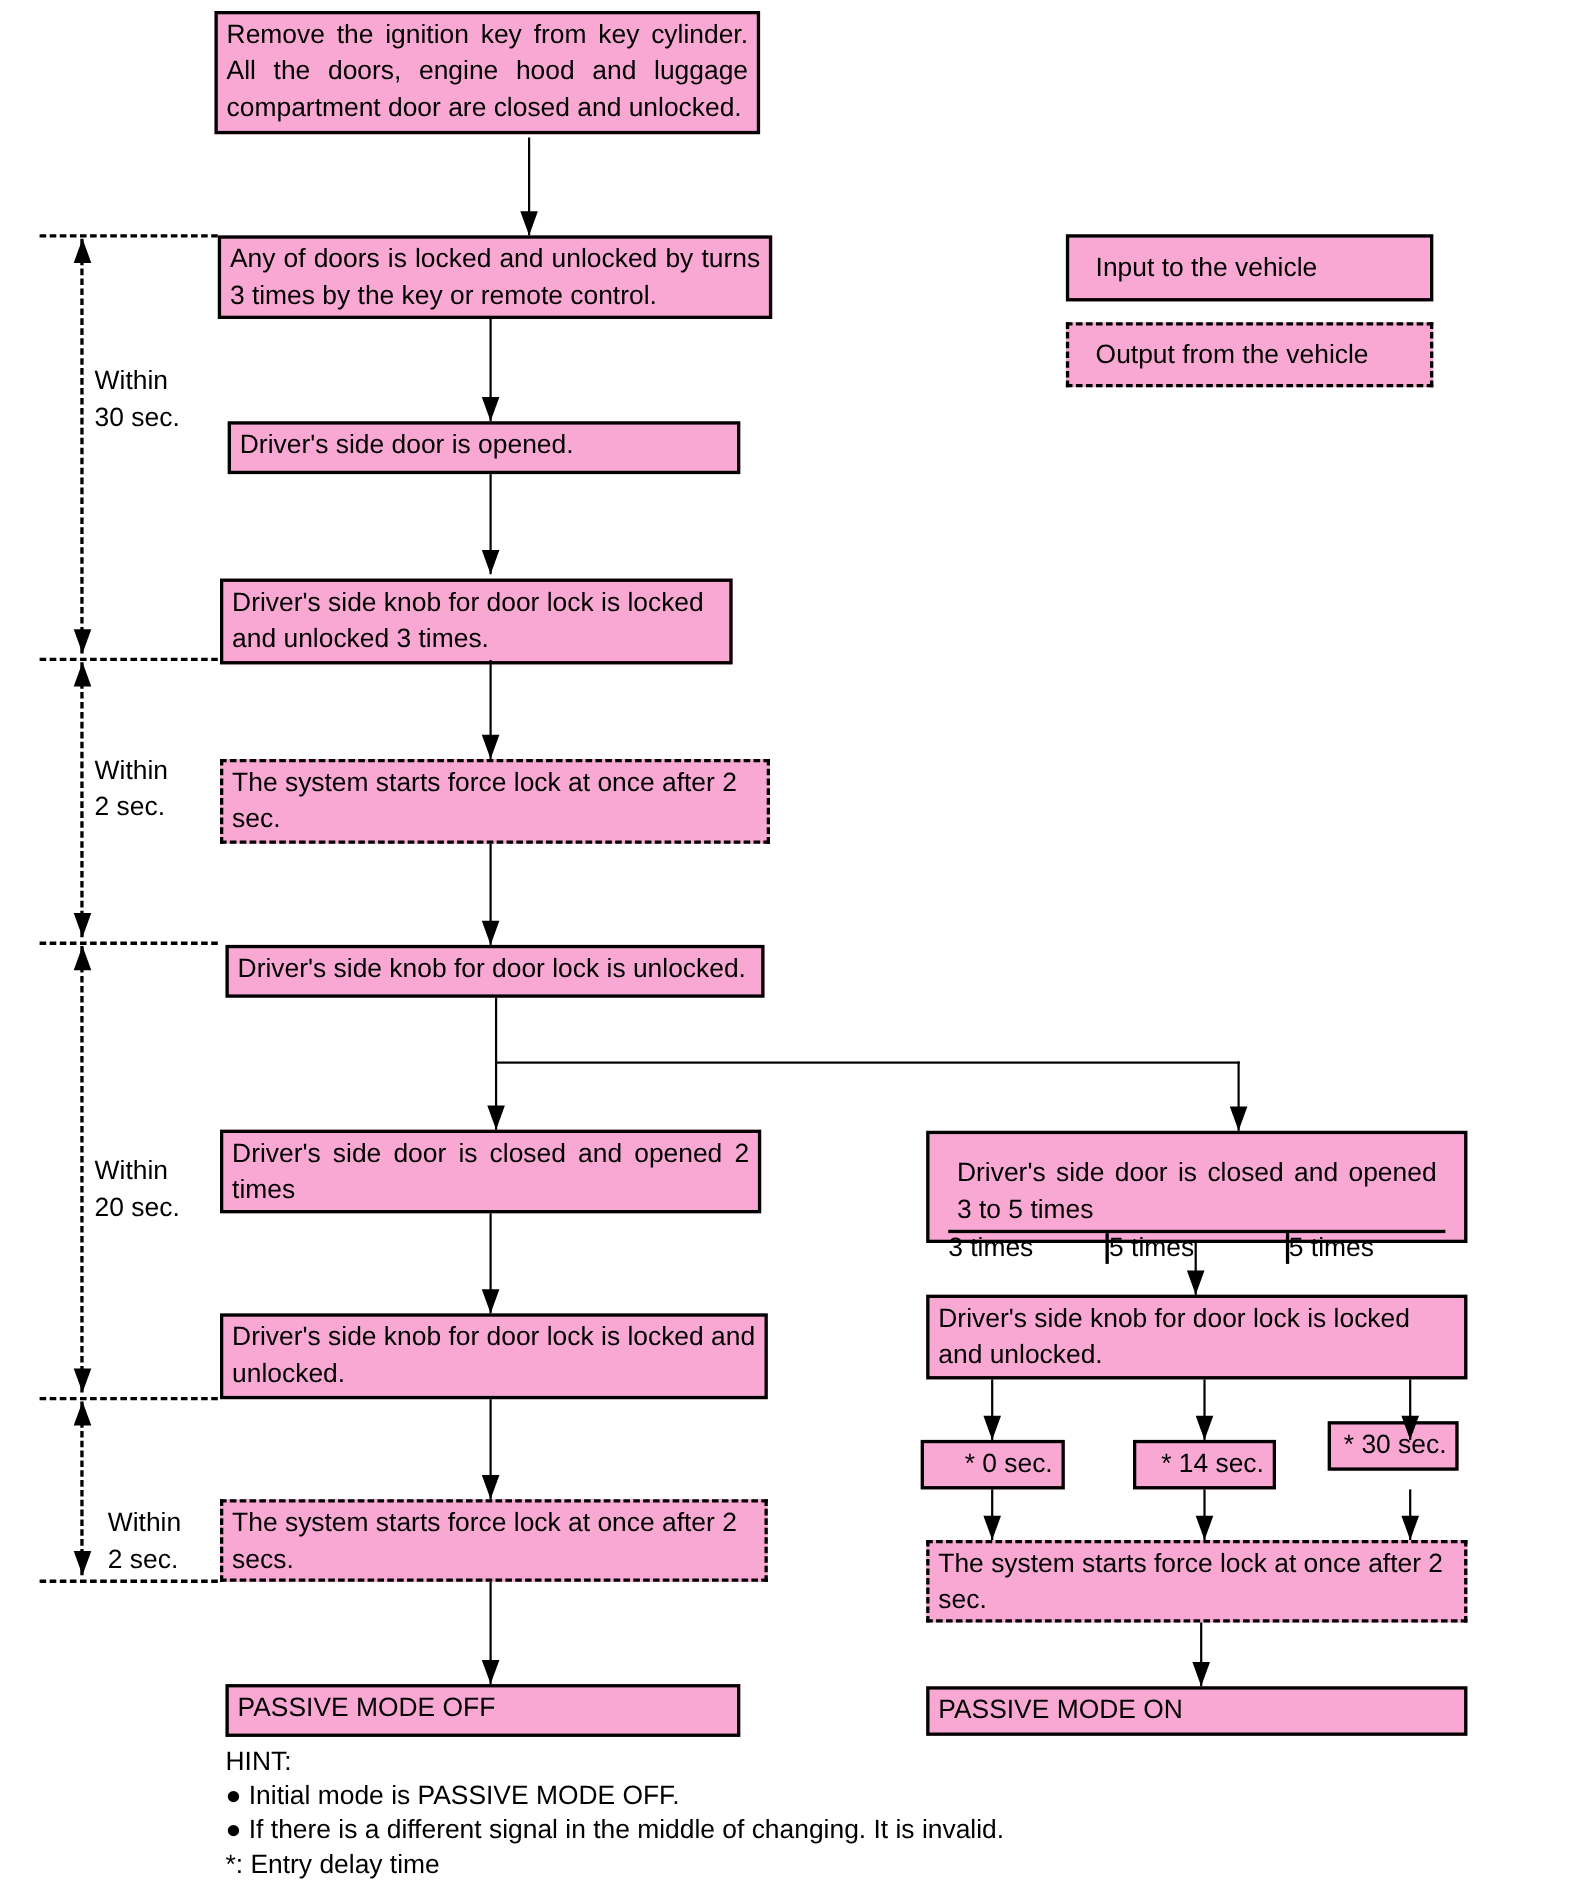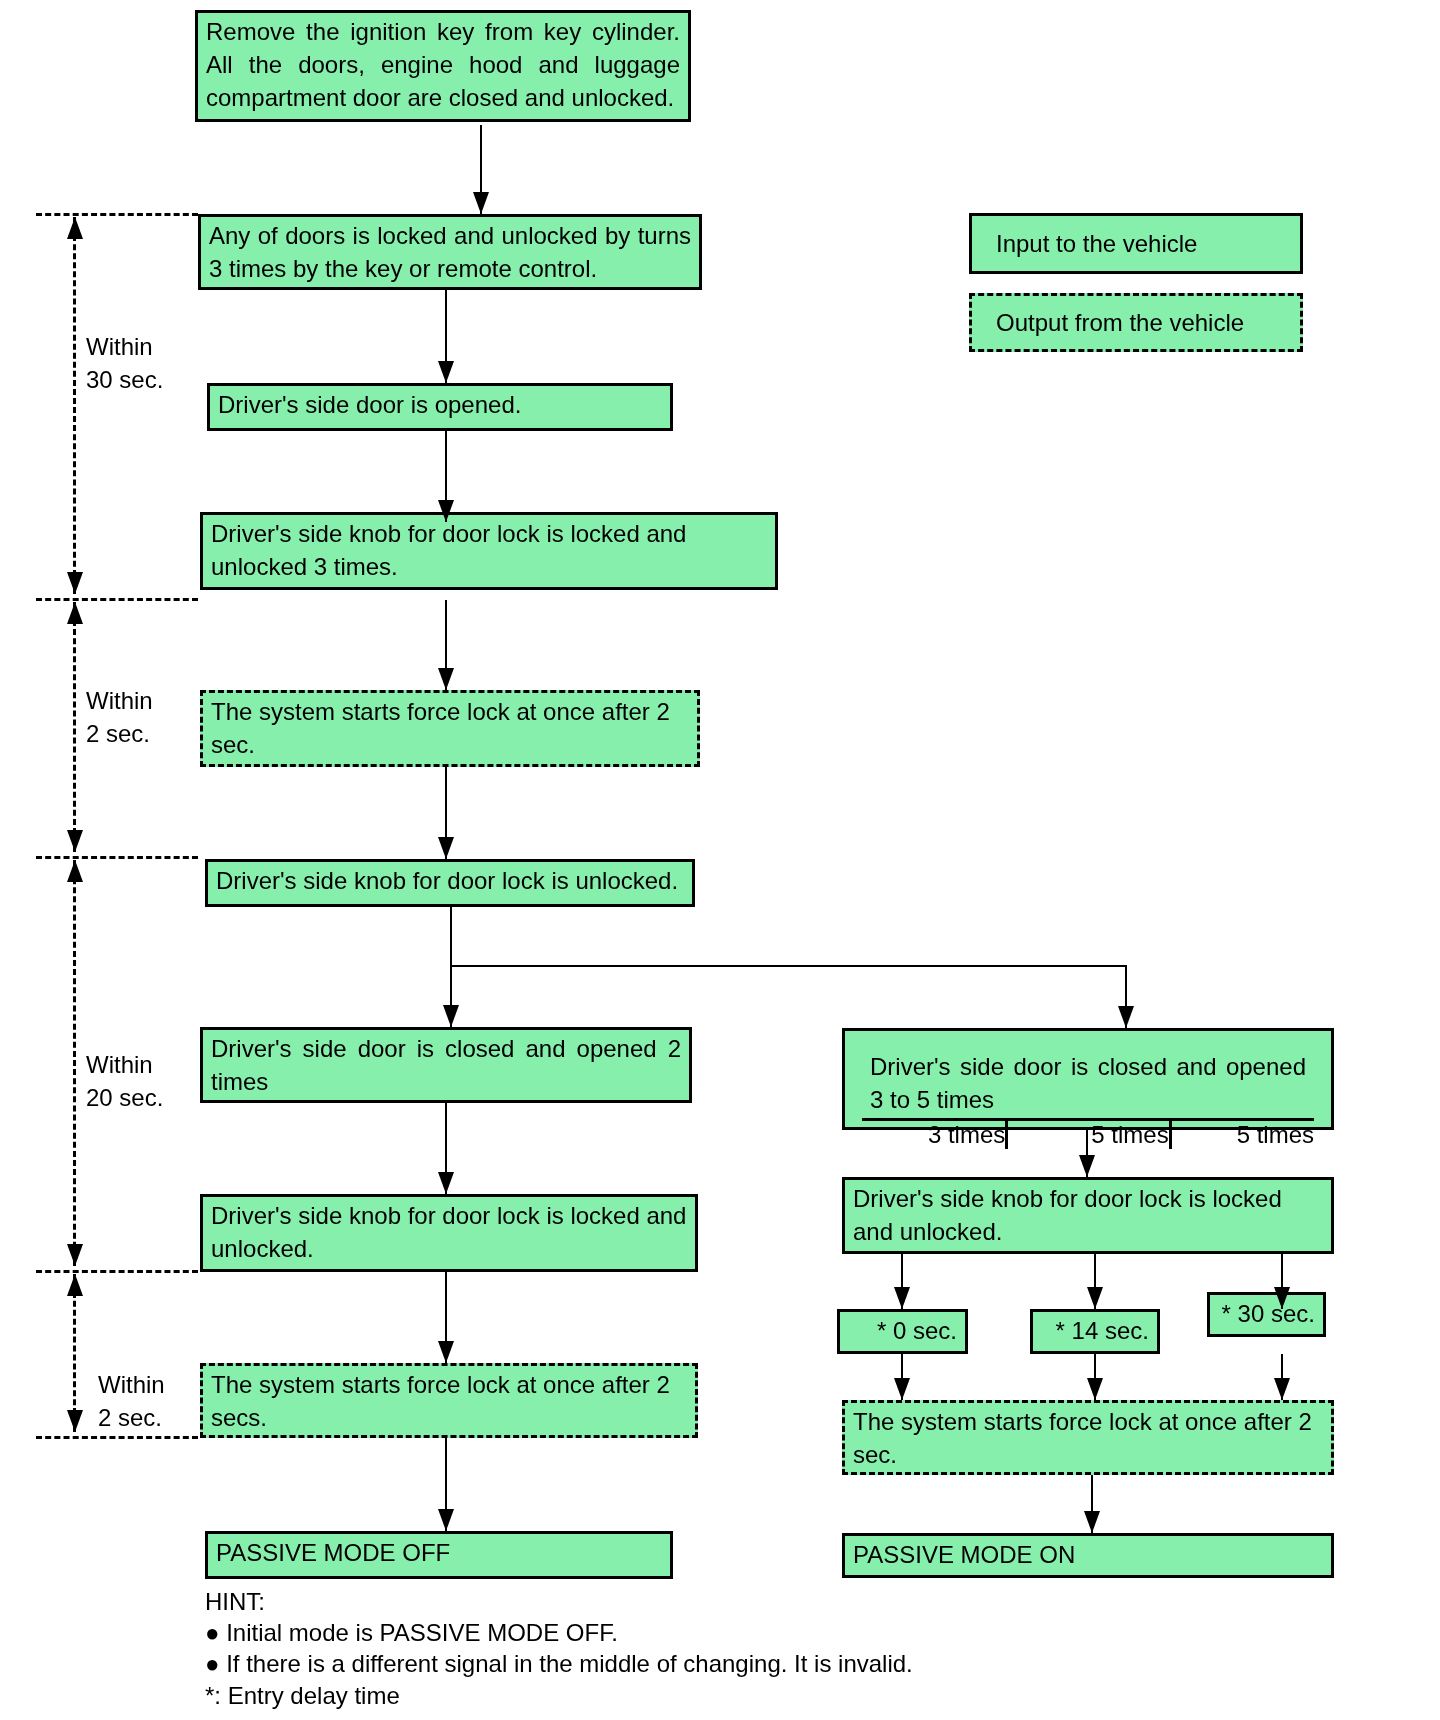--- a/index.html
+++ b/index.html
@@ -2,21 +2,21 @@
 <html><head>
 <meta charset="utf-8">
 <style>
   html,body { margin:0; padding:0; background:#fff; }
   .stage {
     position:relative; width:1440px; height:1720px; background:#ffffff;
     font-family:"Liberation Sans","DejaVu Sans",sans-serif; color:#000;
     font-size:24px; line-height:33px;
   }
   .box {
-    position:absolute; box-sizing:border-box; background:#86efac;
+    position:absolute; box-sizing:border-box; background:#f9a8d4;
     border:3px solid #000; padding:2px 8px;
   }
   .box.dashed { border-style:dashed; }
   .just { text-align:justify; }
   .center { text-align:right; }
   .vmid { display:flex; align-items:center; }
   
   .varrow { position:absolute; width:2px; background:#000; }
   .varrow::after {
     content:""; position:absolute; bottom:0; left:-7px; width:0; height:0;
@@ -35,21 +35,21 @@
   }
   .tl-seg::after {
     content:""; position:absolute; bottom:0; left:-9.5px; width:0; height:0;
     border-left:8px solid transparent; border-right:8px solid transparent;
     border-top:22px solid #000;
   }
   .tl-label { position:absolute; width:80px; background:#fff; }
   
   .opt-main { padding:2px 8px; }
   .opt-row { display:flex; border-top:3px solid #000; line-height:25px; }
-  .opt-cell { text-align:right; padding:1px 0 2px; }
+  .opt-cell { text-align:left; padding:1px 0 2px; }
   .opt-cell.c0 { flex:158; }
   .opt-cell.c1 { flex:177; border-left:3px solid #000; border-right:3px solid #000; }
   .opt-cell.c2 { flex:157; }
   .hint { position:absolute; left:205px; white-space:nowrap; }
 </style>
 </head>
 <body>
 
 <div class="stage">
 
@@ -75,21 +75,21 @@
   <div class="box vmid" style="left:969px;top:213px;width:334px;height:61px;padding-left:24px">
     <span>Input to the vehicle</span>
   </div>
 
   <div class="box just" style="left:195px;top:10px;width:496px;height:112px">Remove the ignition key from key cylinder. All the doors, engine hood and luggage compartment door are closed and unlocked.</div>
 
   <div class="box just" style="left:198px;top:214px;width:504px;height:76px">Any of doors is locked and unlocked by turns 3 times by the key or remote control.</div>
 
   <div class="box" style="left:207px;top:383px;width:466px;height:48px">Driver's side door is opened.</div>
 
-  <div class="box" style="left:200px;top:512px;width:578px;height:78px">Driver's side knob for door lock is locked and unlocked 3 times.</div>
+  <div class="box" style="left:200px;top:526px;width:466px;height:78px">Driver's side knob for door lock is locked and unlocked 3 times.</div>
 
   <div class="box dashed" style="left:200px;top:690px;width:500px;height:77px">The system starts force lock at once after 2 sec.</div>
 
   <div class="box" style="left:205px;top:859px;width:490px;height:48px">Driver's side knob for door lock is unlocked.</div>
 
   <div class="box just" style="left:200px;top:1027px;width:492px;height:76px">Driver's side door is closed and opened 2 times</div>
 
   <div class="box" style="left:200px;top:1194px;width:498px;height:78px">Driver's side knob for door lock is locked and unlocked.</div>
 
   <div class="box dashed" style="left:200px;top:1363px;width:498px;height:75px">The system starts force lock at once after 2 secs.</div>

